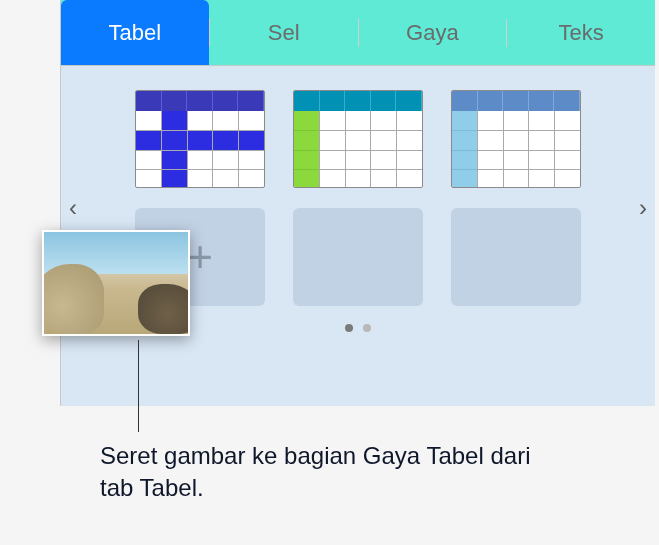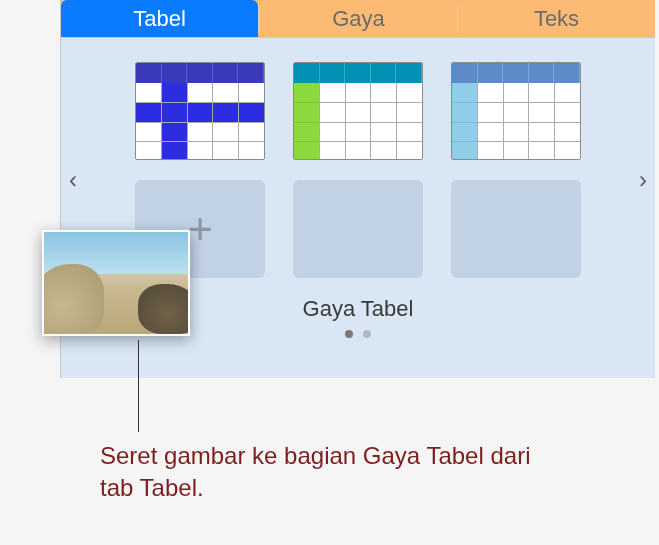--- a/index.html
+++ b/index.html
@@ -18,23 +18,23 @@
     .sidebar-container {
       position: absolute;
       left: 60px;
       top: 0;
       width: 595px;
       background: #fff;
       border-left: 1px solid #c8c8c8;
     }
     .tabs {
       display: flex;
-      height: 38px;
+      height: 66px;
       border-bottom: 1px solid #c8c8c8;
-      background: #fdba74;
+      background: #5eead4;
     }
     .tab {
       flex: 1;
       display: flex;
       align-items: center;
       justify-content: center;
       font-size: 22px;
       color: #6b6b6b;
       position: relative;
       cursor: pointer;
@@ -210,32 +210,33 @@
       top: 340px;
       width: 1px;
       height: 92px;
       background: #333;
     }
     .callout-text {
       position: absolute;
       left: 100px;
       top: 440px;
       font-size: 24px;
-      color: #7f1d1d;
+      color: #0f172a;
       line-height: 1.35;
       max-width: 460px;
     }
   </style>
 </head>
 <body>
 
 <div class="sidebar-container">
   <div class="tabs">
     <div class="tab active">Tabel</div>
     <div class="tab-divider"></div>
+    <div class="tab">Sel</div>
     <div class="tab-divider"></div>
     <div class="tab">Gaya</div>
     <div class="tab-divider"></div>
     <div class="tab">Teks</div>
   </div>
 
   <div class="panel">
     <span class="nav-arrow nav-left">‹</span>
     <span class="nav-arrow nav-right">›</span>
 
@@ -399,21 +400,20 @@
     </div>
 
     <div class="styles-row-2">
       <div class="empty-slot">
         <span class="plus-icon">+</span>
       </div>
       <div class="empty-slot"></div>
       <div class="empty-slot"></div>
     </div>
 
-    <div class="section-title">Gaya Tabel</div>
     <div class="dots">
       <div class="dot"></div>
       <div class="dot inactive"></div>
     </div>
   </div>
 </div>
 
 <div class="dragged-image">
   <div class="grass"></div>
   <div class="dune-right"></div>

